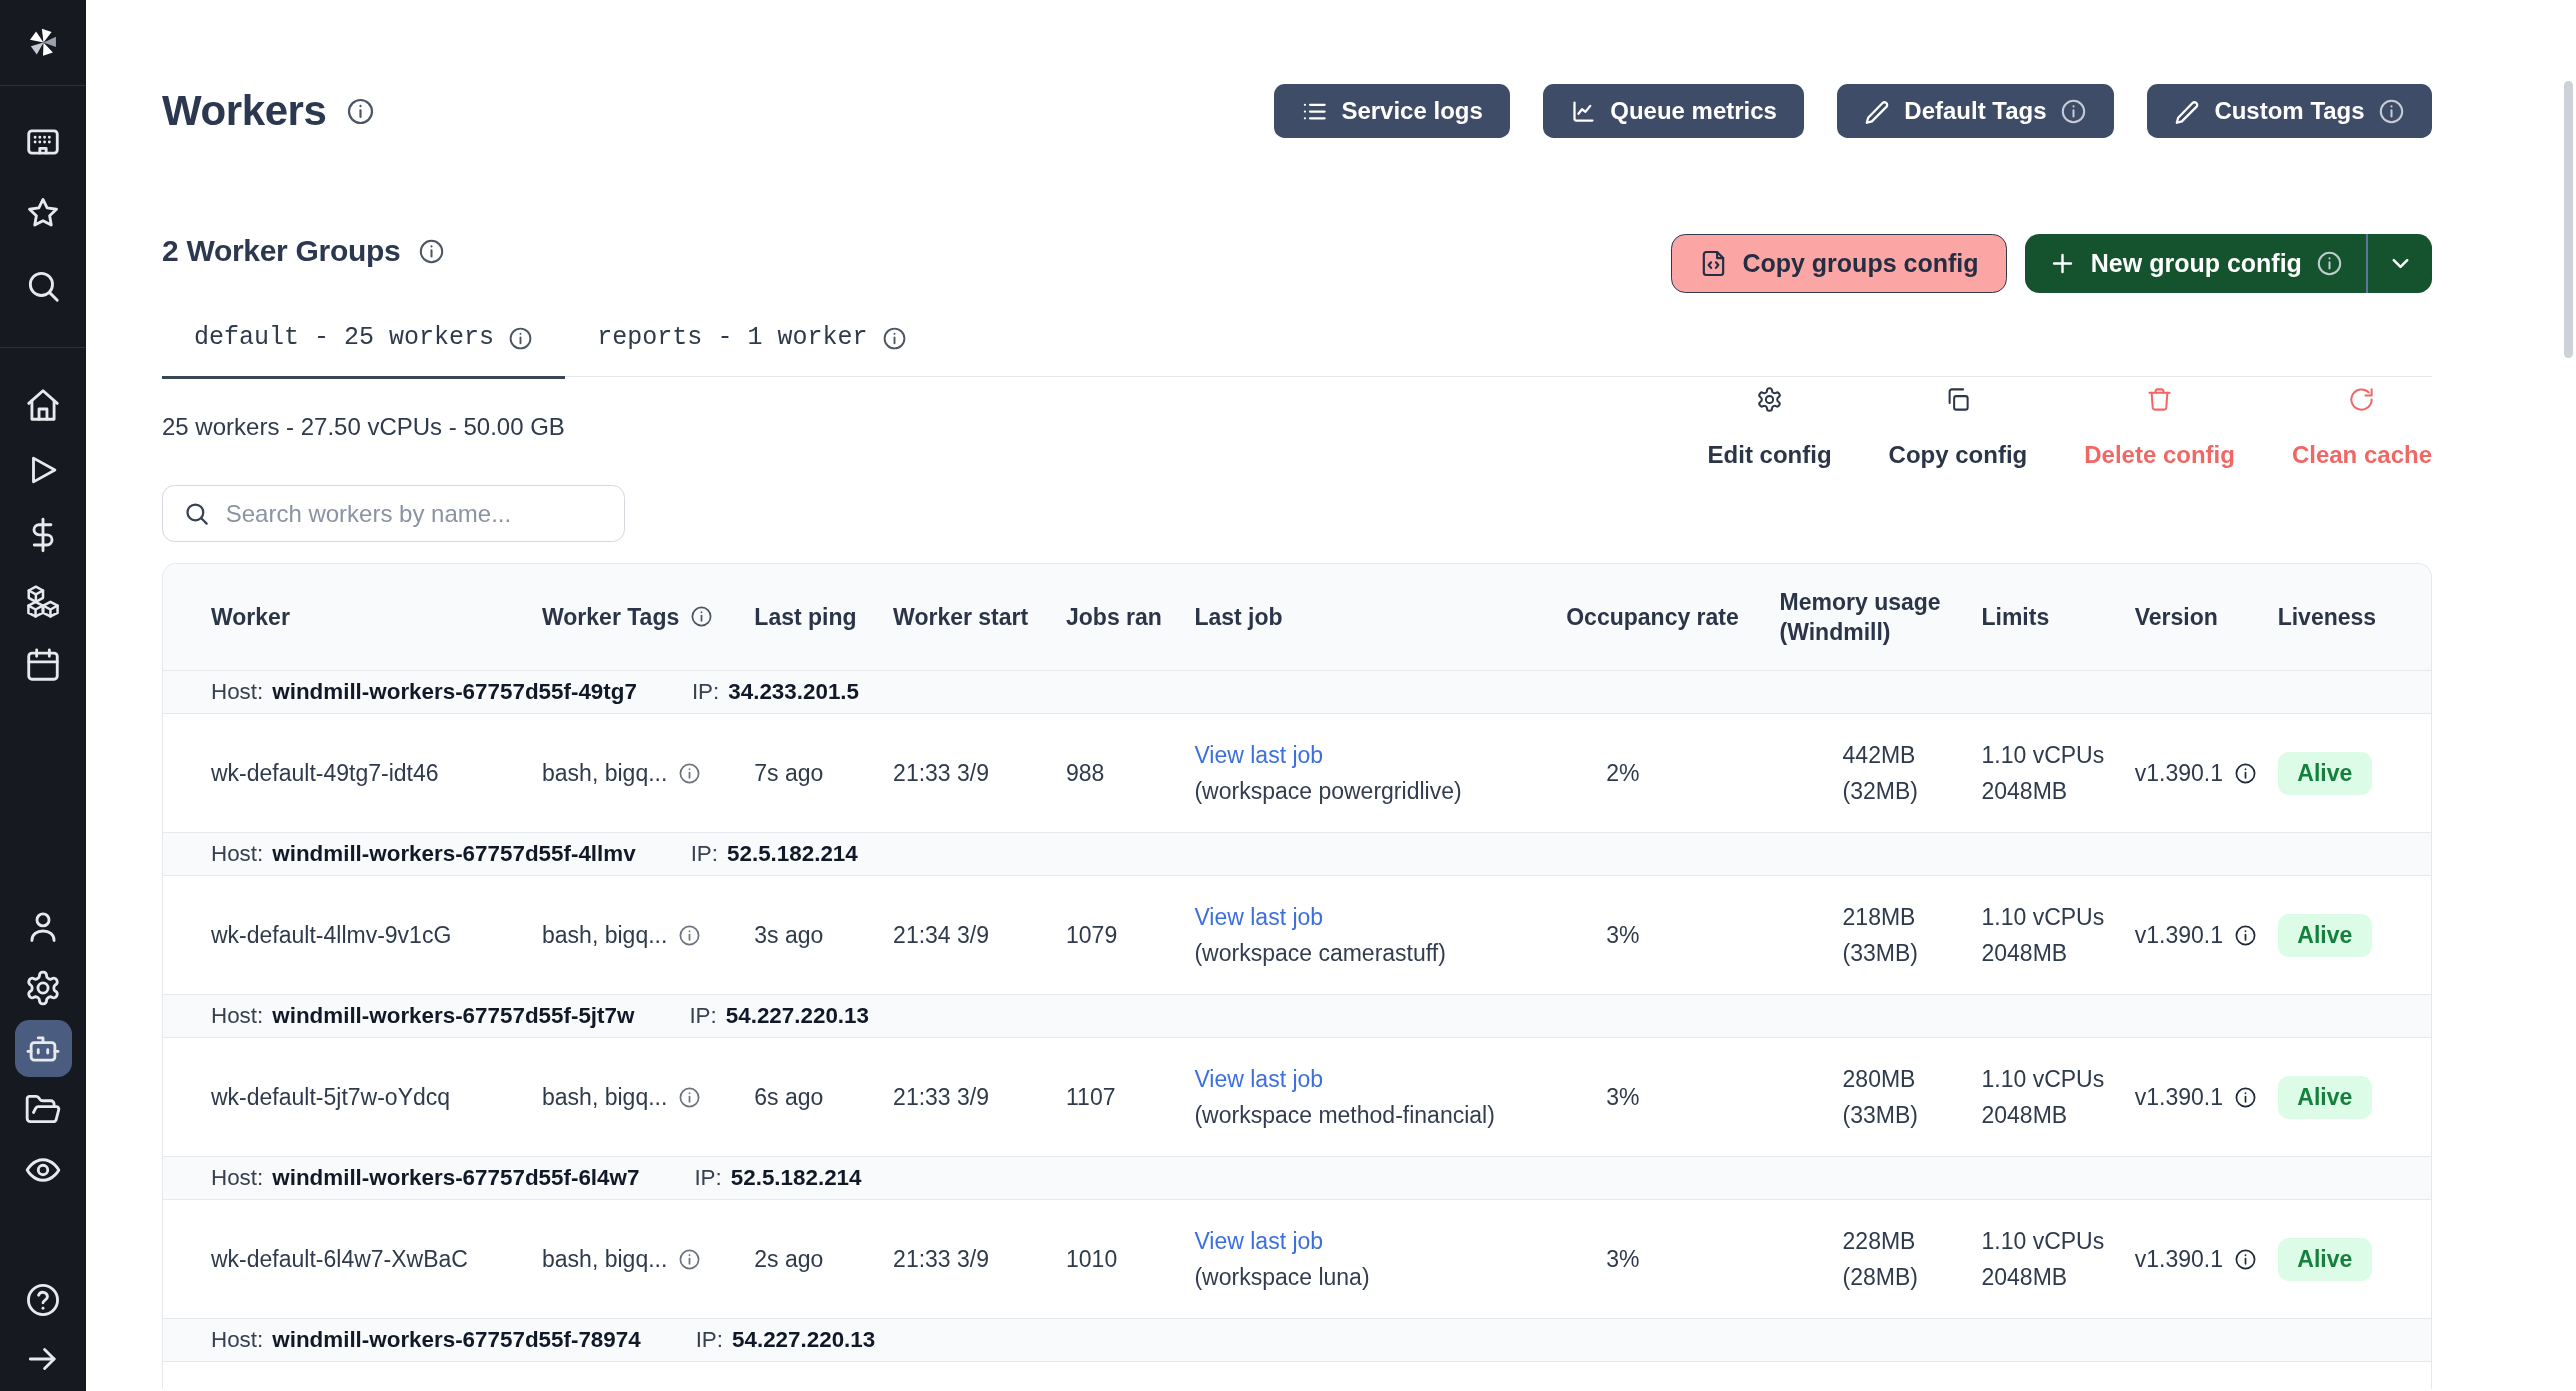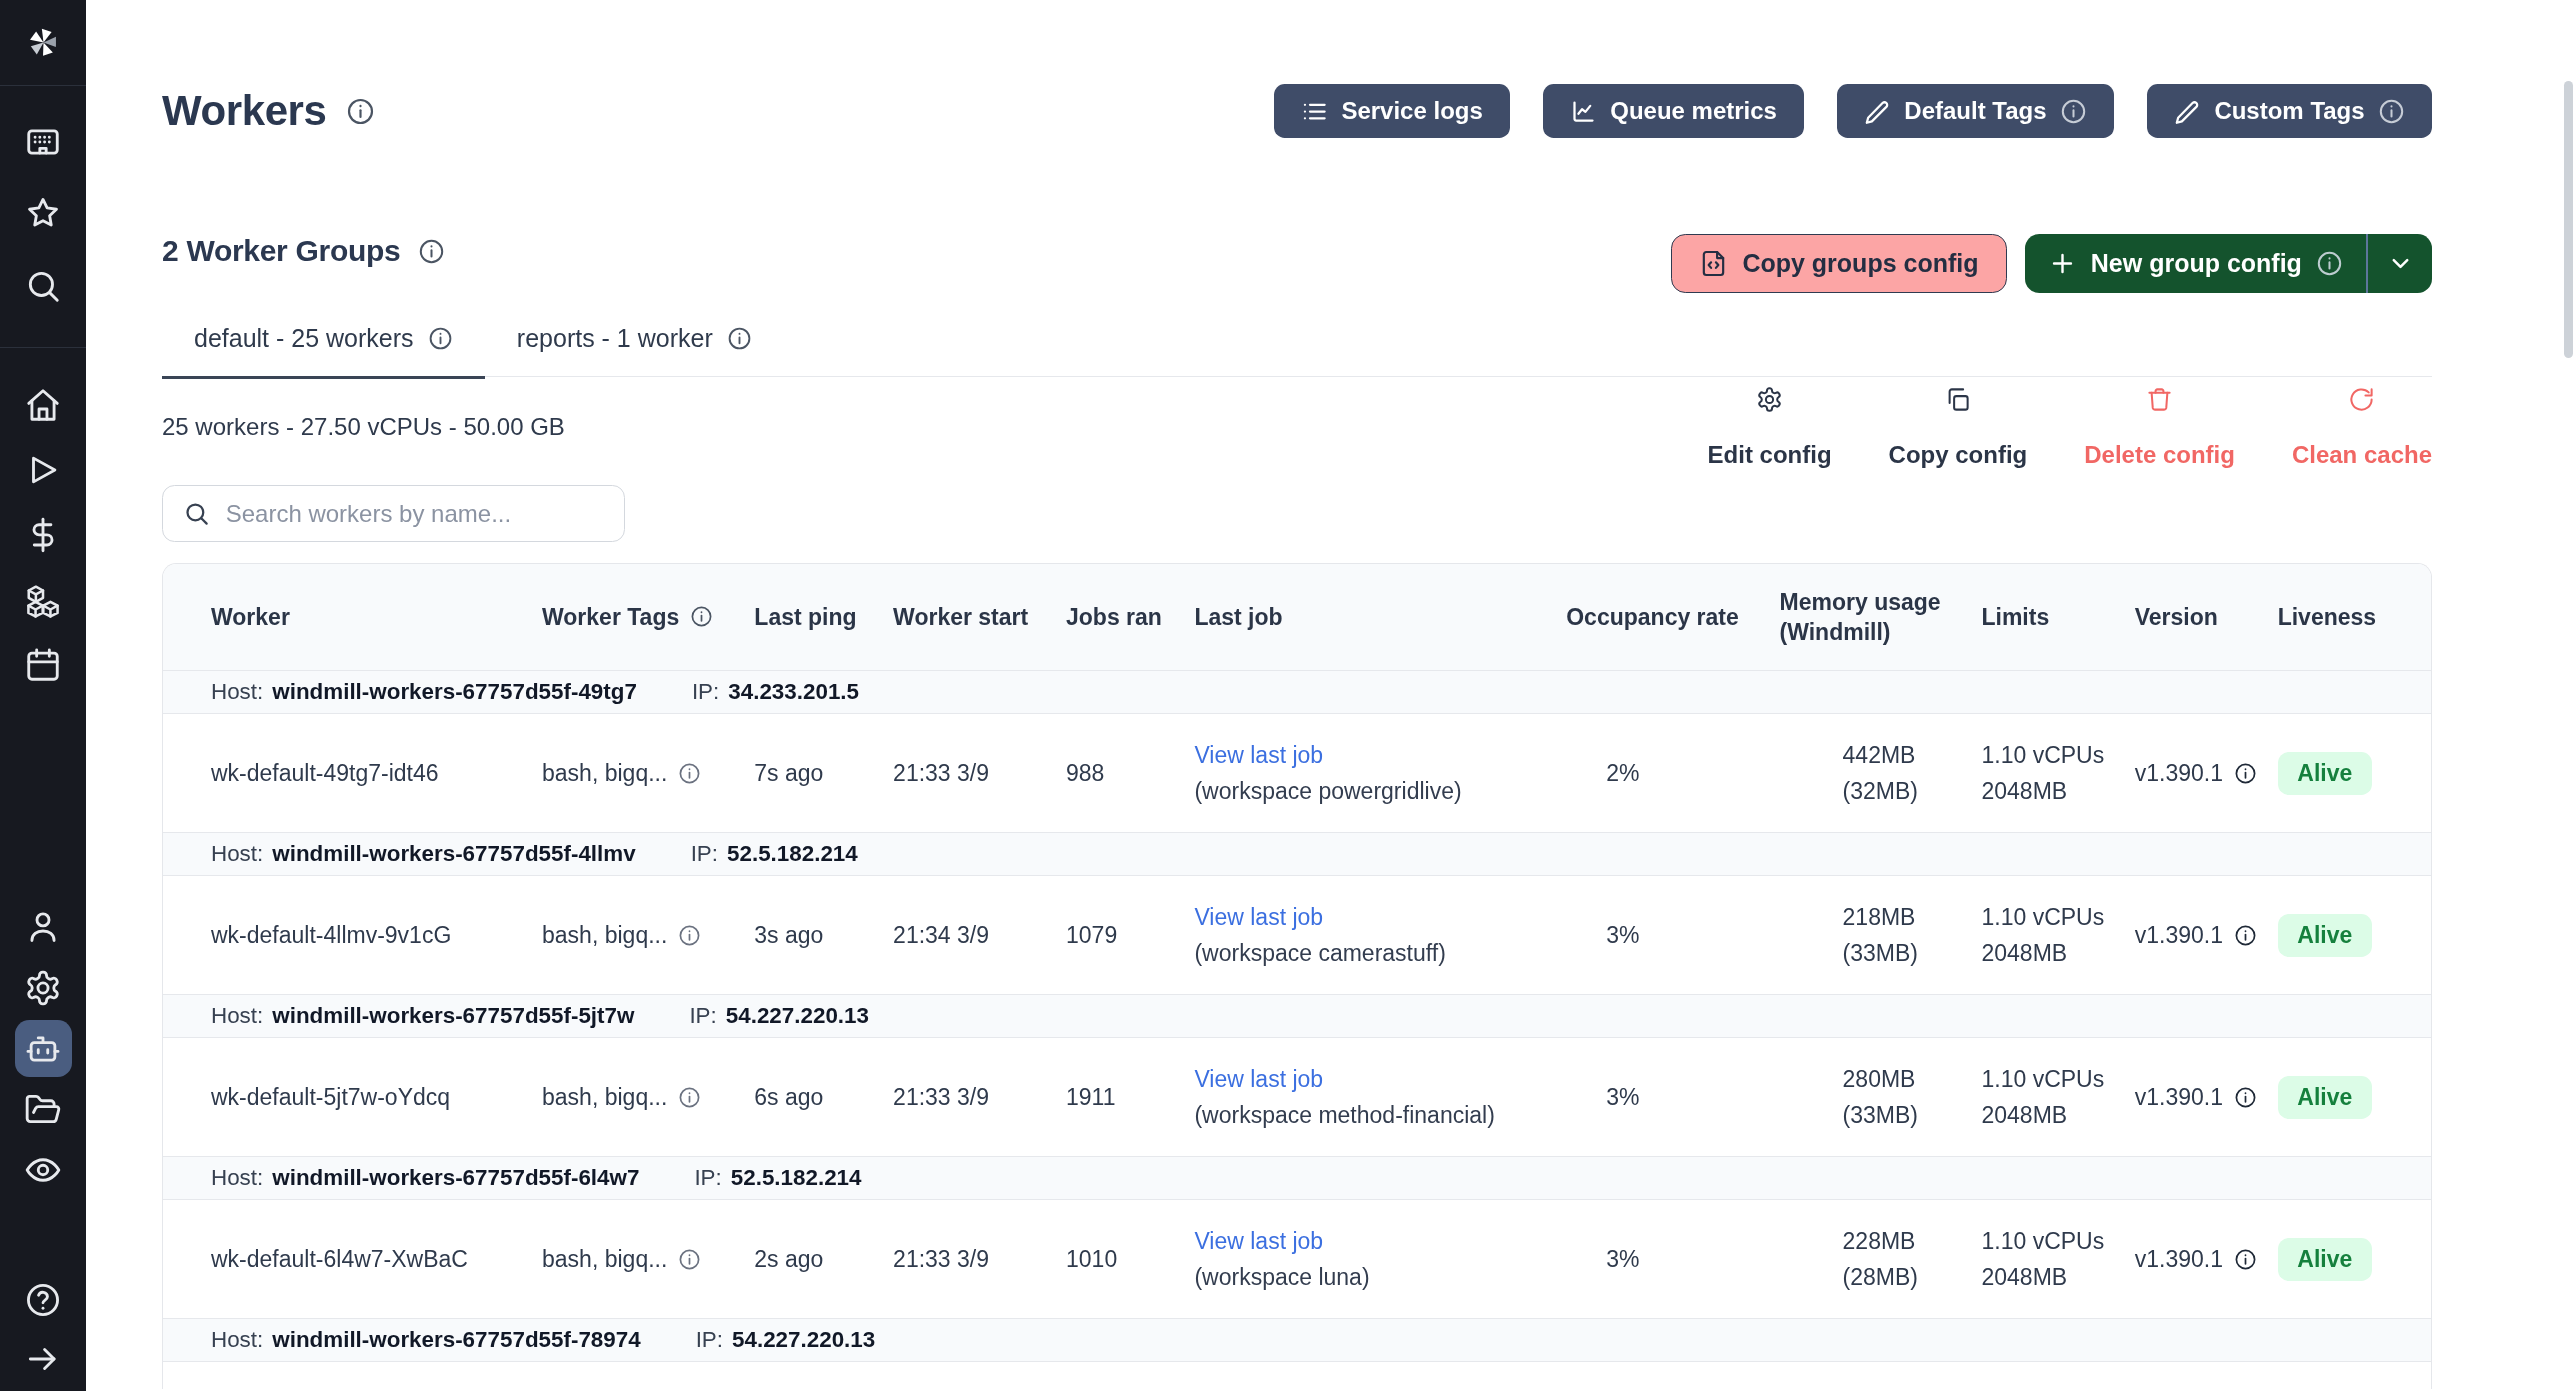--- a/index.html
+++ b/index.html
@@ -50,21 +50,21 @@
   .btn-split .main-part { display: flex; align-items: center; gap: 14.3px; padding: 0 23px;
     font-size: 25px; font-weight: 700; }
   .btn-split .main-part svg.lead { width: 29px; height: 29px; }
   .btn-split .main-part .info-icon { color: #dbe2ec; opacity: .85; }
   .btn-split .divider { width: 1.8px; background: #5d769b; }
   .btn-split .chev { width: 64px; display: flex; align-items: center; justify-content: center; }
   .btn-split .chev svg { width: 27px; height: 27px; }
 
   .tabs { margin-top: 27px; display: flex; border-bottom: 1.8px solid #e6e8ec; }
   .tab { display: flex; align-items: center; gap: 14.3px; padding: 0 32px 19.7px 32px;
-    font-size: 25px; color: #2f3a4c; background: none; border: none; font-family: Liberation Sans, sans-serif; cursor: pointer;
+    font-size: 25px; color: #2f3a4c; background: none; border: none; font-family: Liberation Mono, monospace; cursor: pointer;
     border-bottom: 3.6px solid transparent; margin-bottom: -2.7px; line-height: 36px; }
   .tab.active { border-bottom-color: #3a4556; }
   .tab .info-icon { color: #4b5563; }
 
   .summary-bar { margin-top: 25px; height: 50px; display: flex; justify-content: space-between; align-items: center; }
   .summary-text { font-size: 24px; color: #2f3a4c; }
   .config-actions { display: flex; gap: 57px; }
   .cfg-link { display: flex; align-items: center; gap: 28px; font-size: 24px; font-weight: 600;
     background: none; border: none; font-family: inherit; cursor: pointer; color: #2b3547; flex-direction: column; }
   .cfg-link svg { width: 27px; height: 27px; }
@@ -520,21 +520,21 @@
                 <span>bash, bigq...</span>
             <svg class="info-icon" width="23" height="23" viewBox="0 0 24 24" fill="none" stroke="currentColor" stroke-width="1.8">
                   <circle cx="12" cy="12" r="9.5"></circle>
                   <path d="M12 11v5.5"></path>
                   <path d="M12 7.4v.2"></path>
                 </svg>
               </span>
             </td>
           <td>6s ago</td>
           <td>21:33 3/9</td>
-          <td>1911</td>
+          <td>1107</td>
           <td class="two-line"><a class="job-link">View last job</a><br>
             <span class="job-ws">(workspace method-financial)</span></td>
           <td class="td-occ">3%</td>
           <td class="td-mem two-line"><span>280MB</span><br>
             <span>(33MB)</span></td>
           <td class="two-line"><span>1.10 vCPUs</span><br>
             <span>2048MB</span></td>
           <td>
               <span class="cell-flex version-flex">
                 <span>v1.390.1</span>

